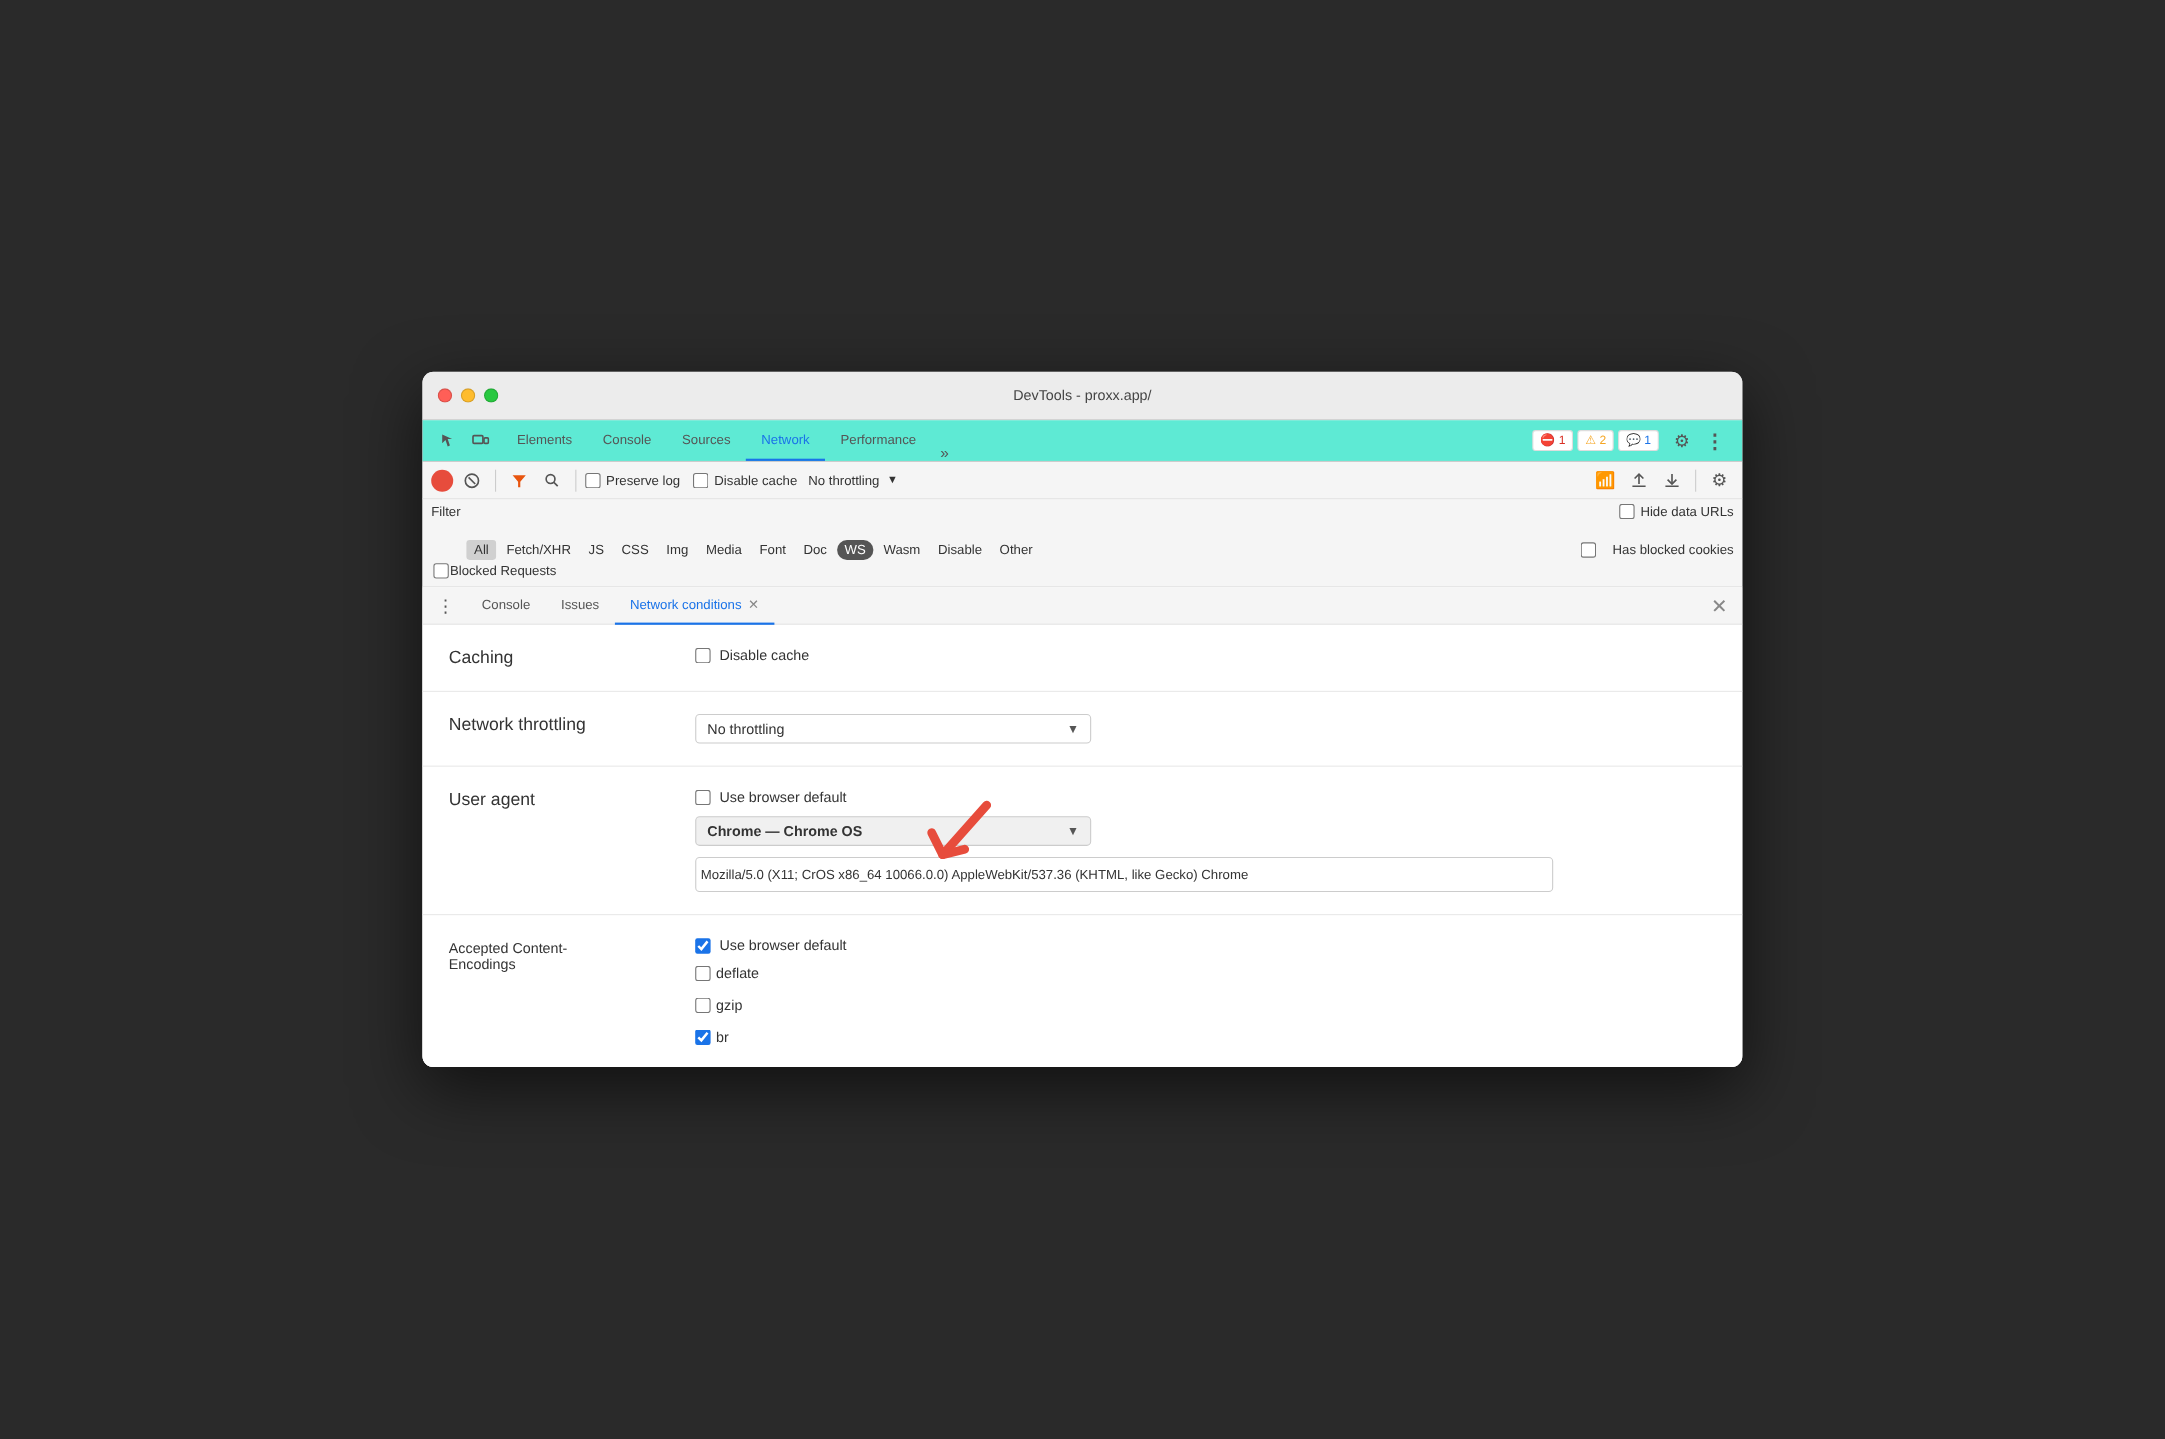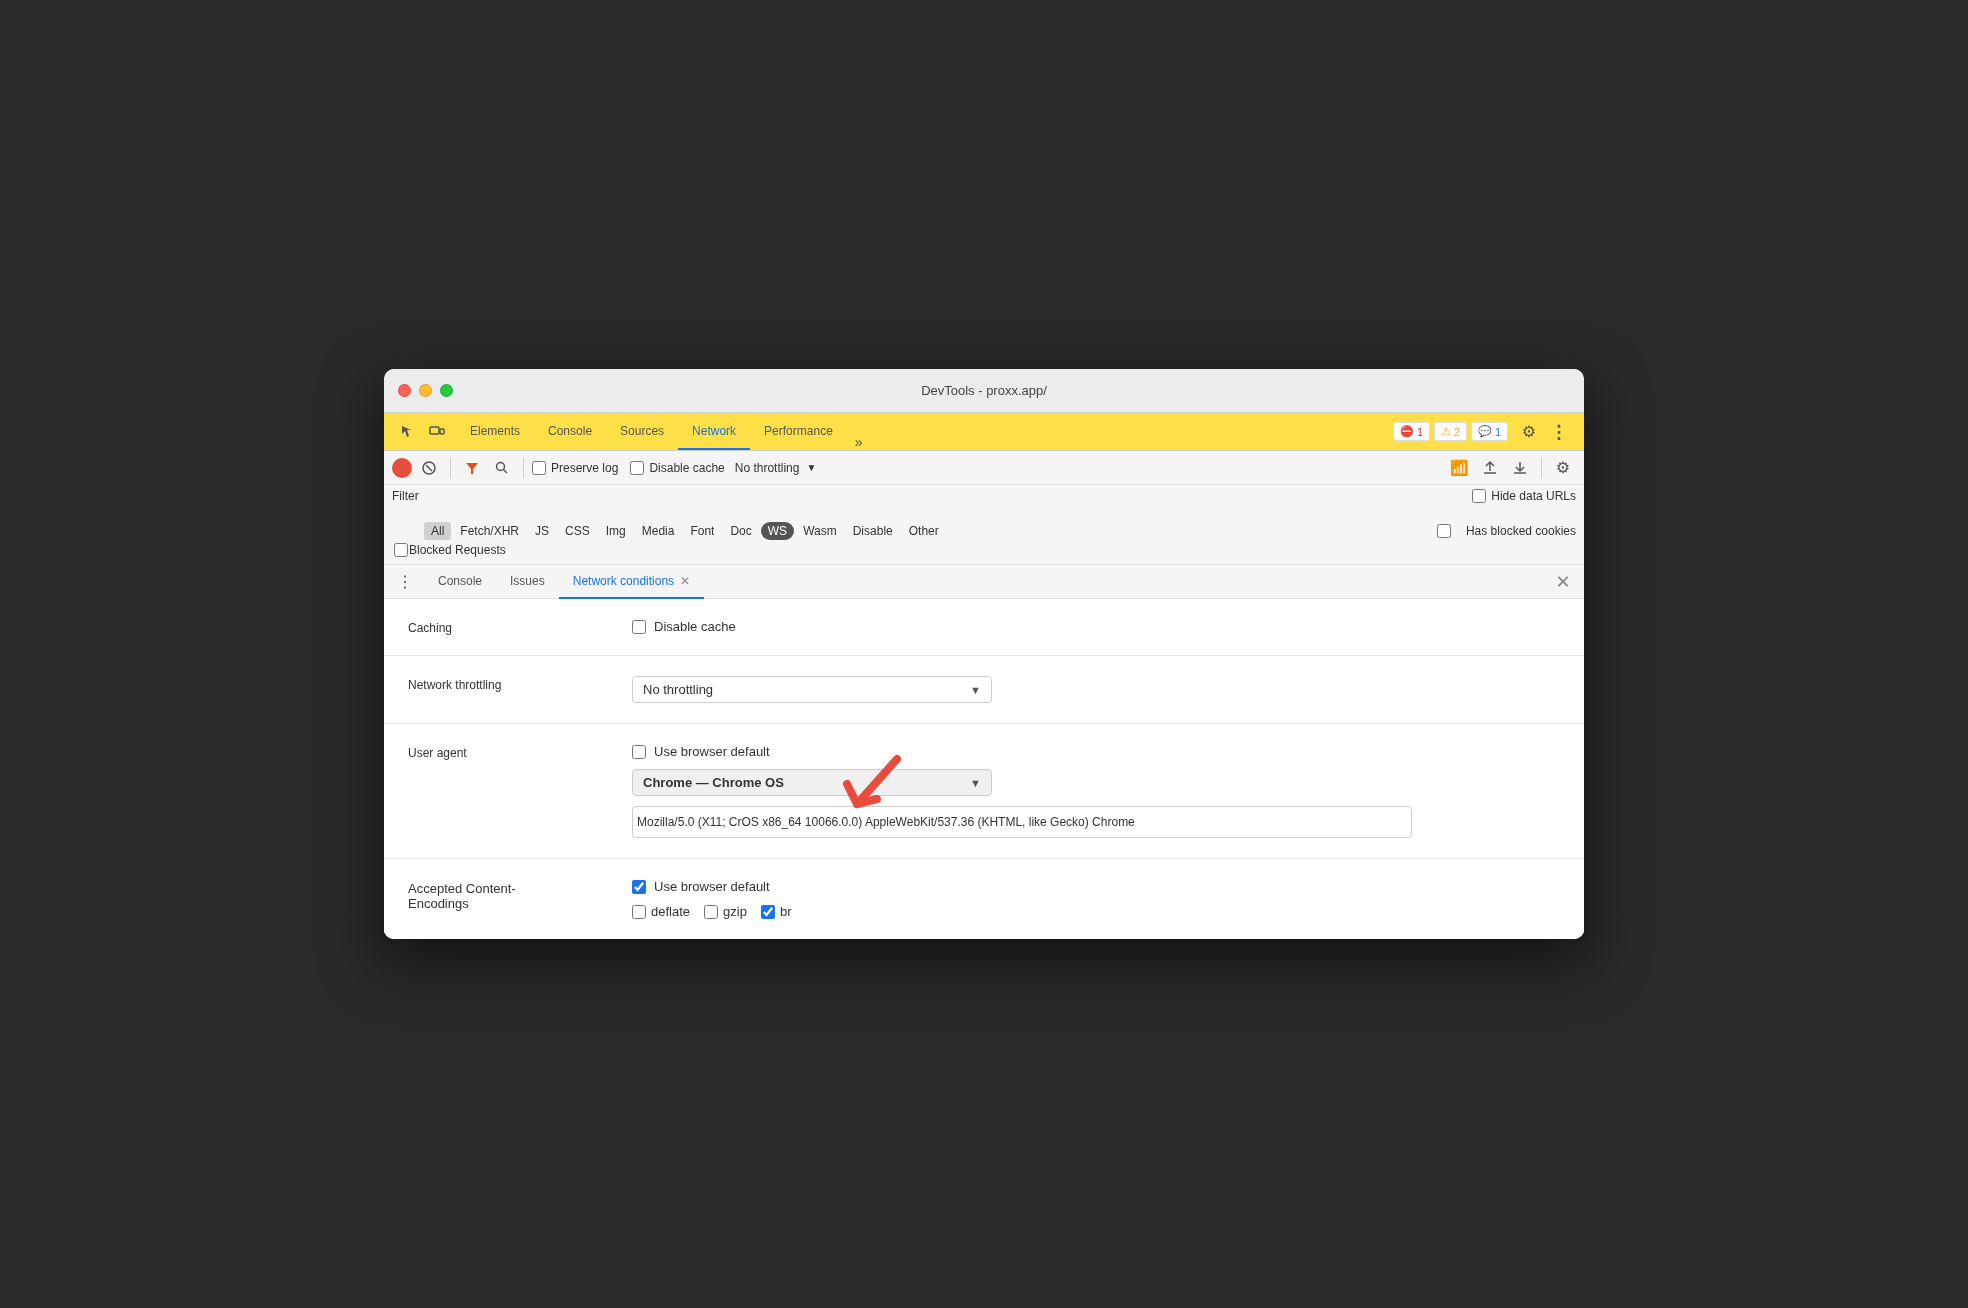--- a/index.html
+++ b/index.html
@@ -45,21 +45,21 @@
     .tl-red { background: #ff5f57; }
     .tl-yellow { background: #febc2e; }
     .tl-green { background: #28c840; }
     .title-bar-text {
       font-size: 13px;
       color: #444;
       font-weight: 500;
     }
     
     .devtools-header {
-      background: #fde047;
+      background: #5eead4;
       border-bottom: 1px solid #ccc;
       display: flex;
       align-items: center;
       height: 38px;
       padding: 0 4px;
       text-align: center;
     }
     .devtools-icons {
       display: flex;
       align-items: center;
@@ -319,21 +319,21 @@
       flex: 1;
     }
     .nc-row {
       display: flex;
       align-items: flex-start;
       padding: 20px 24px;
       border-bottom: 1px solid #e8e8e8;
       gap: 24px;
     }
     .nc-label {
-      font-size: 12px;
+      font-size: 16px;
       color: #333;
       width: 200px;
       flex-shrink: 0;
       padding-top: 2px;
     }
     .nc-control {
       flex: 1;
       display: flex;
       flex-direction: column;
       gap: 10px;
@@ -389,20 +389,21 @@
     .nc-encodings-row {
       display: flex;
       align-items: flex-start;
       padding: 20px 24px;
       gap: 24px;
     }
     .encoding-line {
       display: flex;
       align-items: flex-start;
       gap: 14px;
+      flex-direction: column;
     }
     .encoding-checkbox-label {
       display: flex;
       align-items: center;
       gap: 5px;
       font-size: 13px;
       color: #333;
       cursor: pointer;
     }
     

